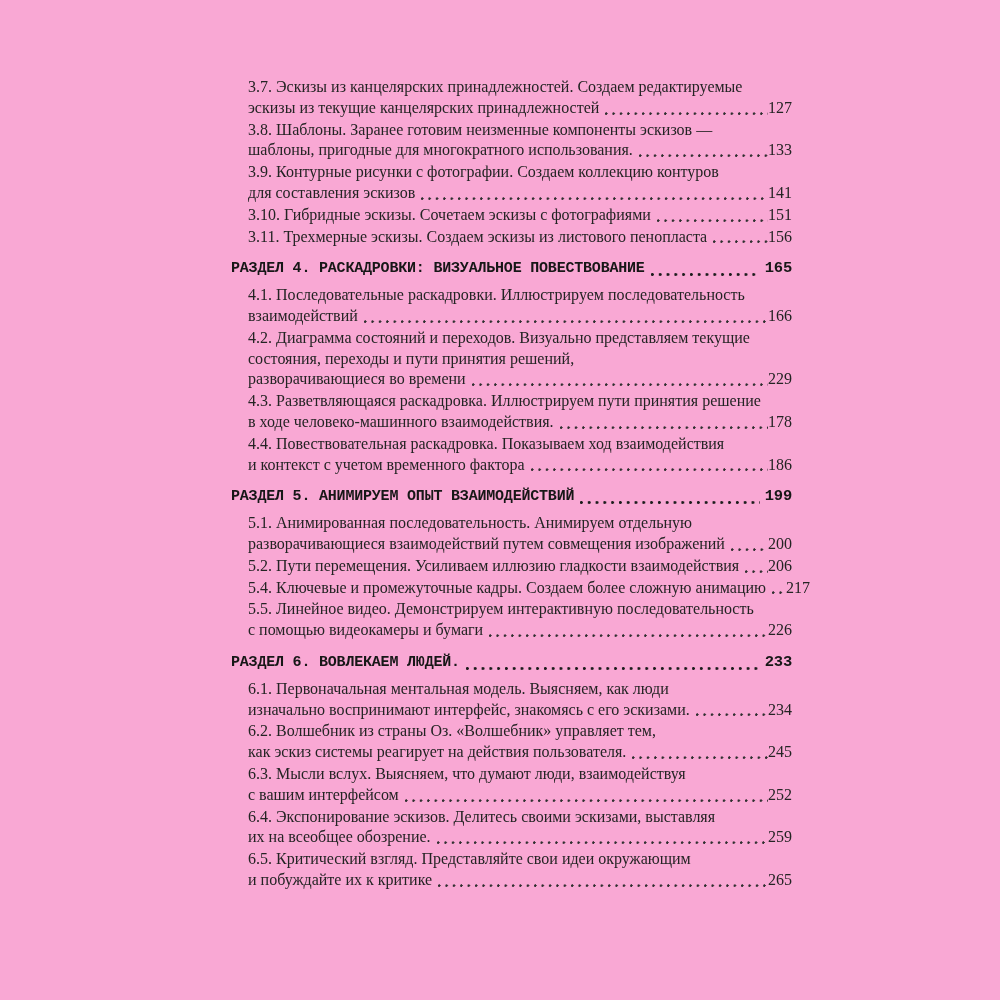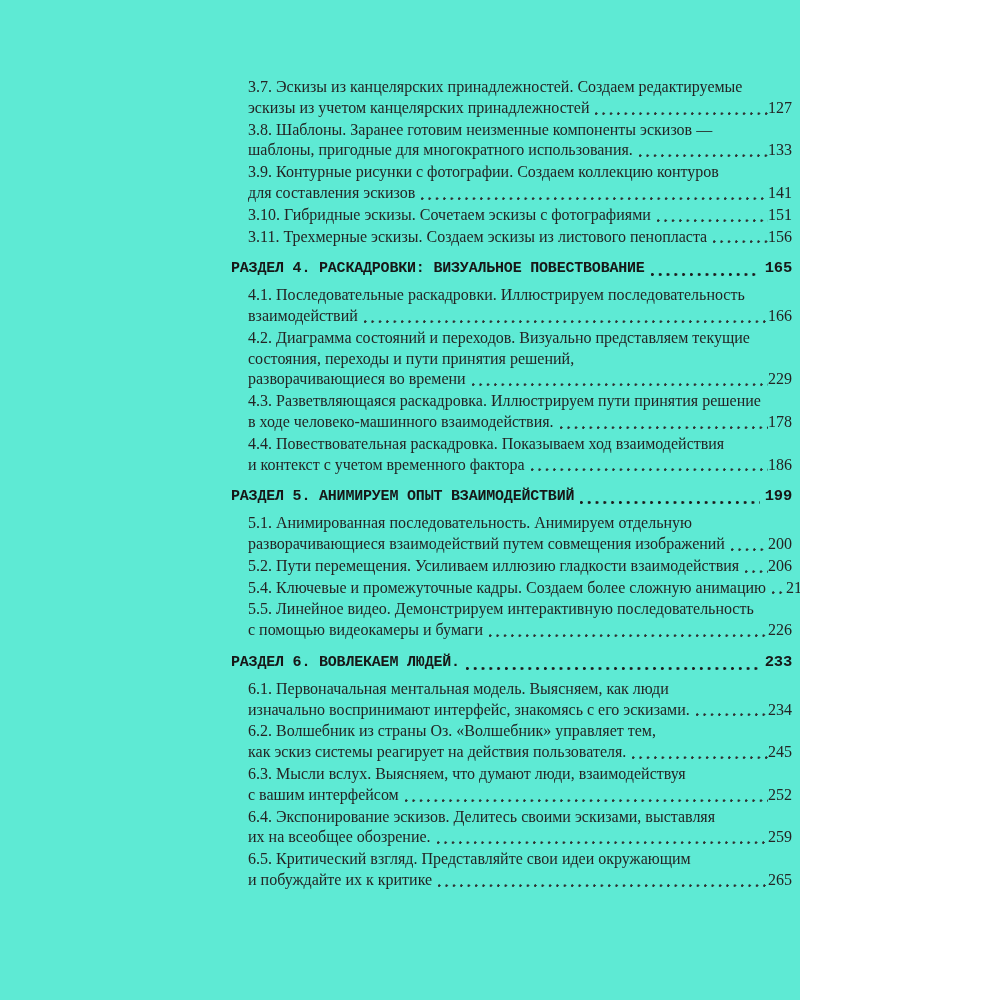--- a/index.html
+++ b/index.html
@@ -1,17 +1,17 @@
 <!DOCTYPE html>
 <html><head>
 <meta charset="utf-8">
 <style>
   html,body{margin:0;padding:0;background:#ffffff;}
   .page{
-    position:relative;width:800px;height:1000px;background:#5eead4;overflow:hidden;
+    position:relative;width:1000px;height:1000px;background:#f9a8d4;overflow:hidden;
     font-family:"Liberation Serif",serif;color:#242424;
   }
   .toc{position:absolute;left:231px;top:77px;width:561px;}
   .entry{padding-left:17px;font-size:16px;line-height:20.8px;margin-bottom:1px;}
   .line{white-space:nowrap;}
   .row{display:flex;align-items:baseline;white-space:nowrap;}
   .line-text{white-space:nowrap;}
   .leader{
     flex:1 1 auto;min-width:14px;height:5px;align-self:flex-end;
     margin:0 0 3px 6px;
@@ -33,21 +33,21 @@
   .toc > .header-row:first-child{margin-top:0;}
 </style>
 </head>
 <body>
 
 <div class="page">
   <div class="toc">
       <div class="entry">
         <div class="line"><span class="line-text">3.7. Эскизы из канцелярских принадлежностей. Создаем редактируемые</span></div>
         <div class="line row">
-          <span class="line-text">эскизы из учетом канцелярских принадлежностей</span>
+          <span class="line-text">эскизы из текущие канцелярских принадлежностей</span>
           <div class="leader"></div>
           <span class="page-num">127</span>
         </div>
       </div>
       <div class="entry">
         <div class="line"><span class="line-text">3.8. Шаблоны. Заранее готовим неизменные компоненты эскизов —</span></div>
         <div class="line row">
           <span class="line-text">шаблоны, пригодные для многократного использования.</span>
           <div class="leader"></div>
           <span class="page-num">133</span>

